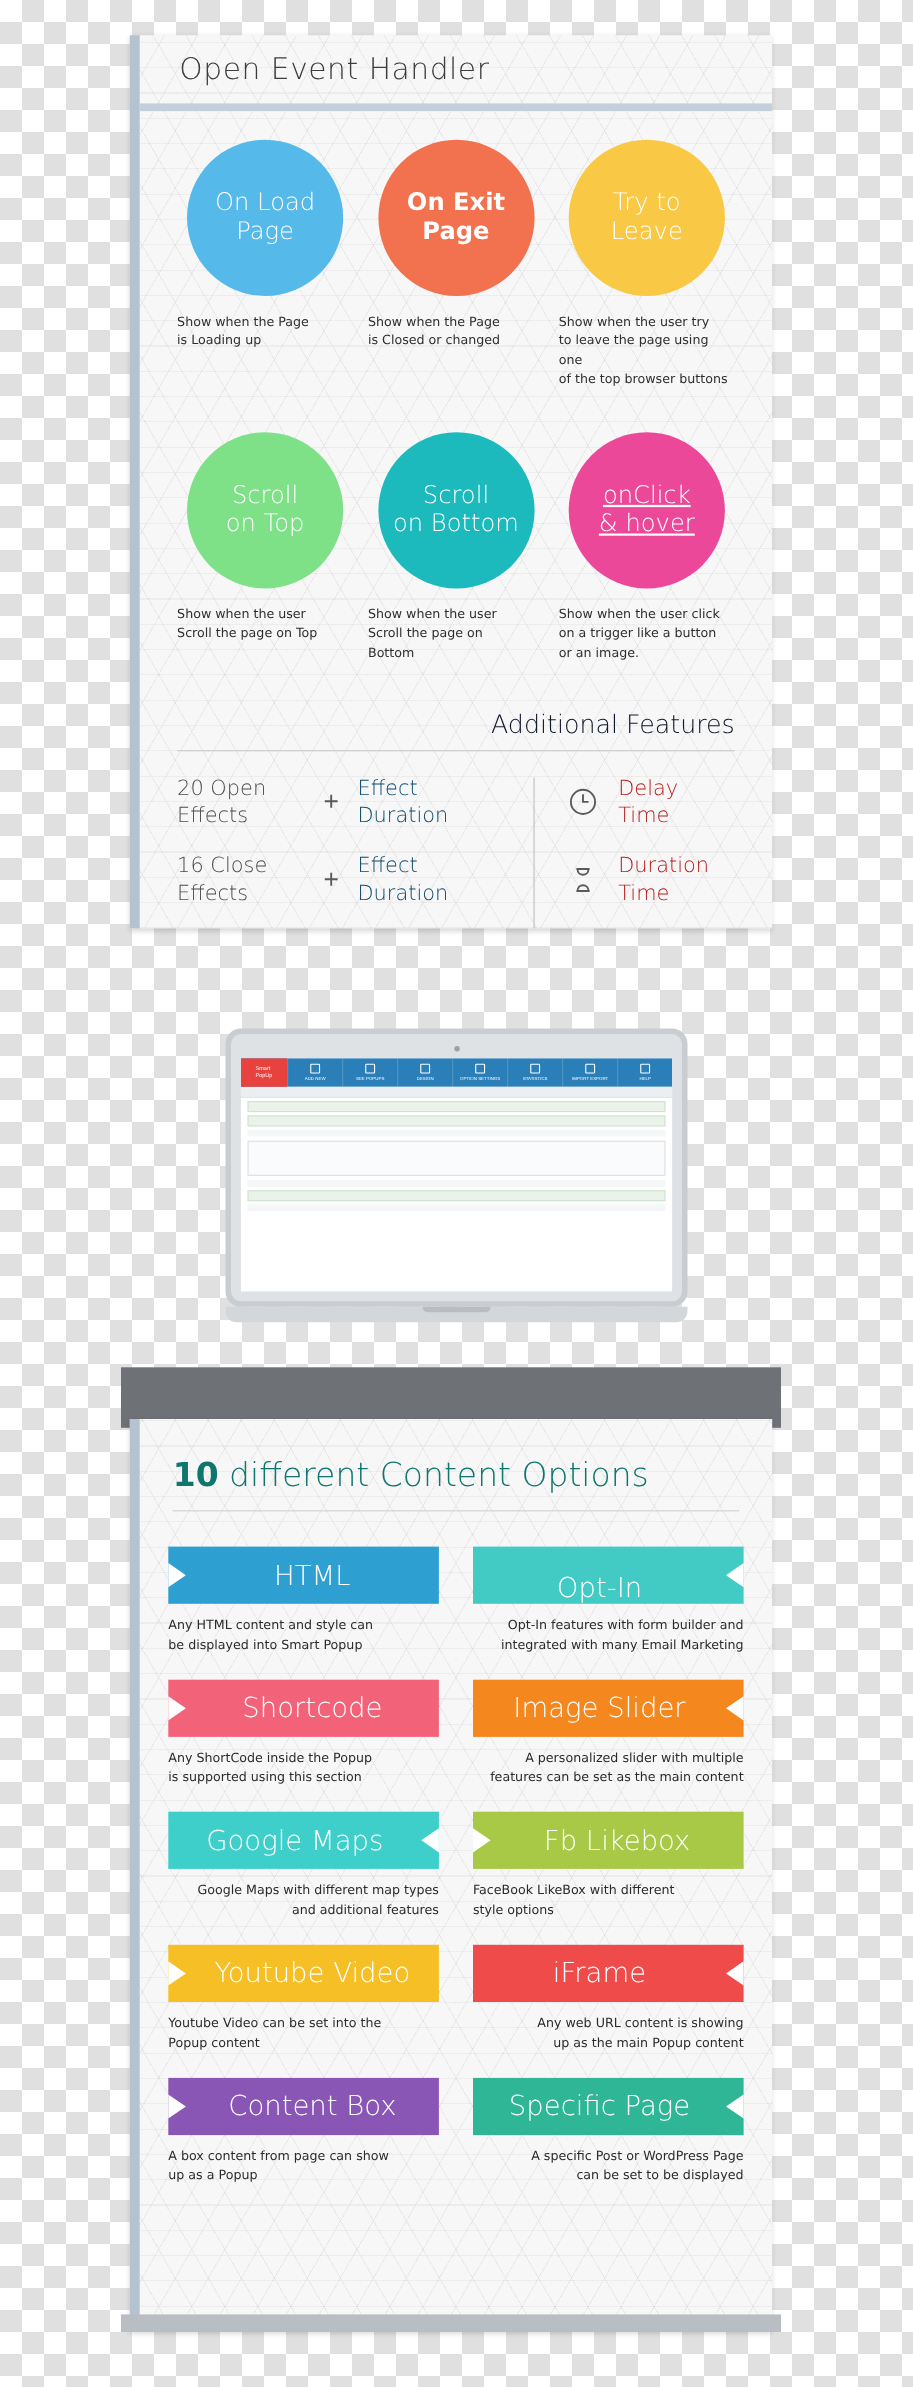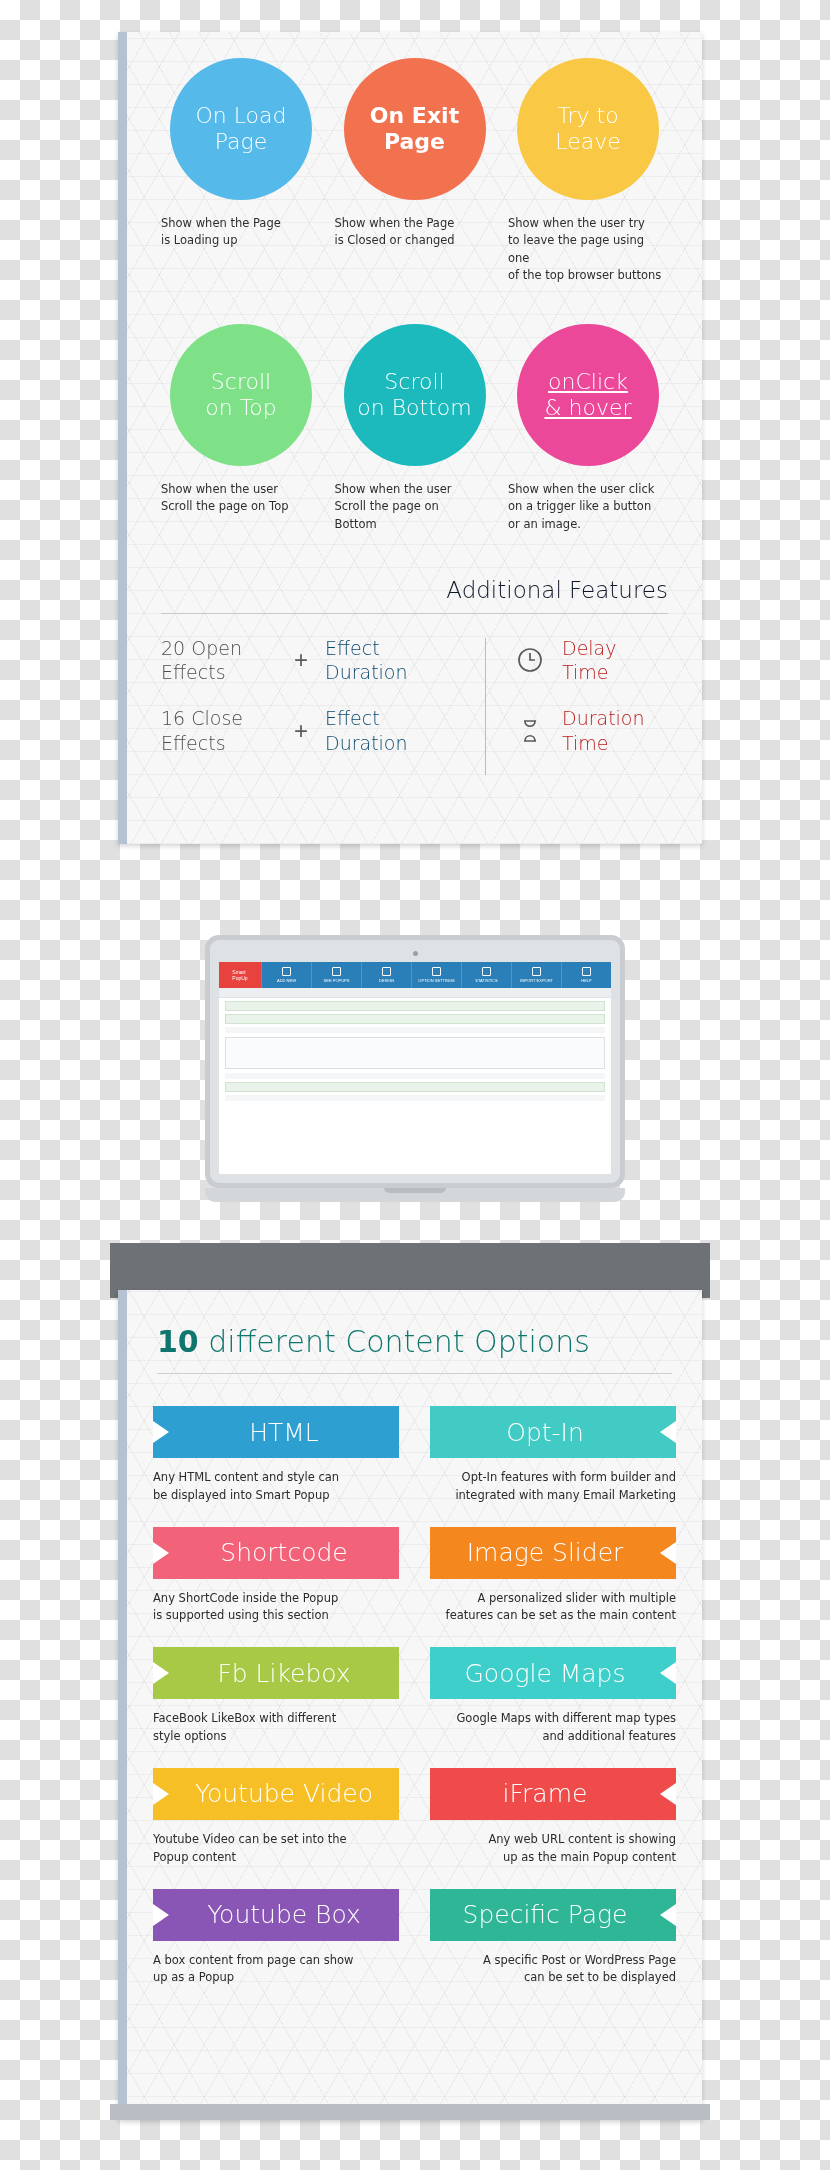--- a/index.html
+++ b/index.html
@@ -139,20 +139,23 @@
     font-family:"DejaVu Sans",sans-serif;
   }
   .odesc.r{text-align:right;}
 </style>
 </head>
 <body>
 
 <div class="panel1">
   <div class="hexbg"></div>
 
+  <div class="p1-head">
+    <div class="p1-title">Open Event Handler</div>
+  </div>
 
   <div class="p1-body">
     <div class="circle-grid">
       <div class="ccell">
         <div class="circ" id="c0" style="background: rgb(85, 185, 234);">
             <span>On Load<br>Page</span>
           </div>
         <div class="ccap">Show when the Page<br>is Loading up</div>
       </div>
       <div class="ccell">
@@ -290,64 +293,64 @@
   </div>
 
   <div class="opt-grid" id="optGrid">
       <div class="opt">
         <div class="banner l" style="background: rgb(46, 159, 209);">
           <span>HTML</span>
         </div>
         <div class="odesc">Any HTML content and style can<br>be displayed into Smart Popup</div>
       </div>
       <div class="opt">
-        <div class="banner r" style="background: rgb(66, 203, 196);">
+        <div class="banner r" style="background: rgb(66, 203, 196); align-items: flex-end;">
           <span>Opt-In</span>
         </div>
         <div class="odesc r">Opt-In features with form builder and<br>integrated with many Email Marketing</div>
       </div>
       <div class="opt">
         <div class="banner l" style="background: rgb(242, 99, 122);">
           <span>Shortcode</span>
         </div>
         <div class="odesc">Any ShortCode inside the Popup<br>is supported using this section</div>
       </div>
       <div class="opt">
         <div class="banner r" style="background: rgb(245, 135, 31);">
           <span>Image Slider</span>
         </div>
         <div class="odesc r">A personalized slider with multiple<br>features can be set as the main content</div>
       </div>
       <div class="opt">
+        <div class="banner r" style="background: rgb(62, 207, 203);">
+          <span>Google Maps</span>
+        </div>
+        <div class="odesc r">Google Maps with different map types<br>and additional features</div>
+      </div>
+      <div class="opt">
         <div class="banner l" style="background: rgb(168, 201, 69);">
           <span>Fb Likebox</span>
         </div>
         <div class="odesc">FaceBook LikeBox with different<br>style options</div>
       </div>
       <div class="opt">
-        <div class="banner r" style="background: rgb(62, 207, 203);">
-          <span>Google Maps</span>
-        </div>
-        <div class="odesc r">Google Maps with different map types<br>and additional features</div>
-      </div>
-      <div class="opt">
         <div class="banner l" style="background: rgb(246, 191, 38);">
           <span>Youtube Video</span>
         </div>
         <div class="odesc">Youtube Video can be set into the<br>Popup content</div>
       </div>
       <div class="opt">
         <div class="banner r" style="background: rgb(239, 75, 75);">
           <span>iFrame</span>
         </div>
         <div class="odesc r">Any web URL content is showing<br>up as the main Popup content</div>
       </div>
       <div class="opt">
         <div class="banner l" style="background: rgb(138, 86, 181);">
-          <span>Youtube Box</span>
+          <span>Content Box</span>
         </div>
         <div class="odesc">A box content from page can show<br>up as a Popup</div>
       </div>
       <div class="opt">
         <div class="banner r" style="background: rgb(46, 182, 151);">
           <span>Specific Page</span>
         </div>
         <div class="odesc r">A specific Post or WordPress Page<br>can be set to be displayed</div>
       </div>
     </div>

